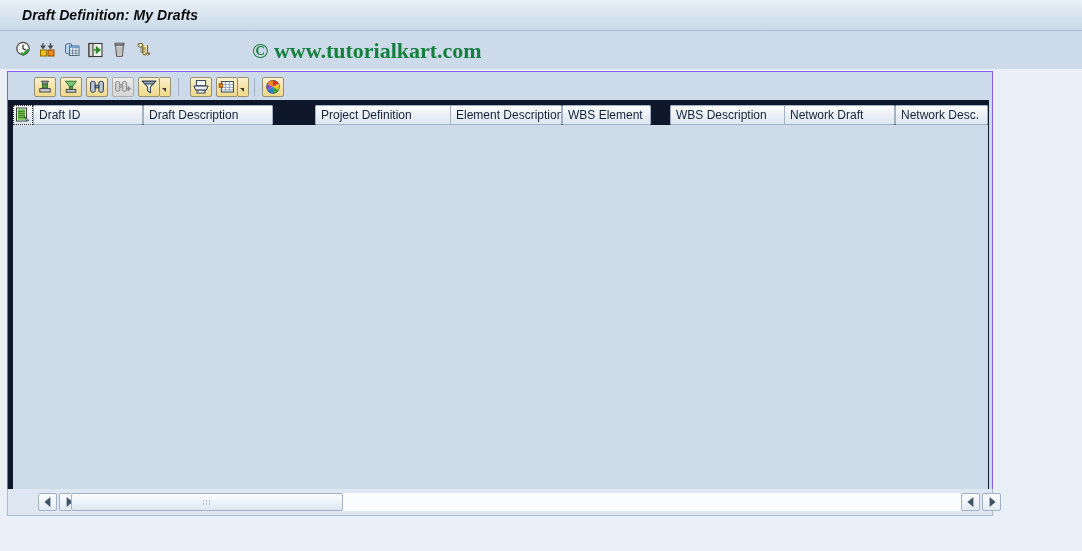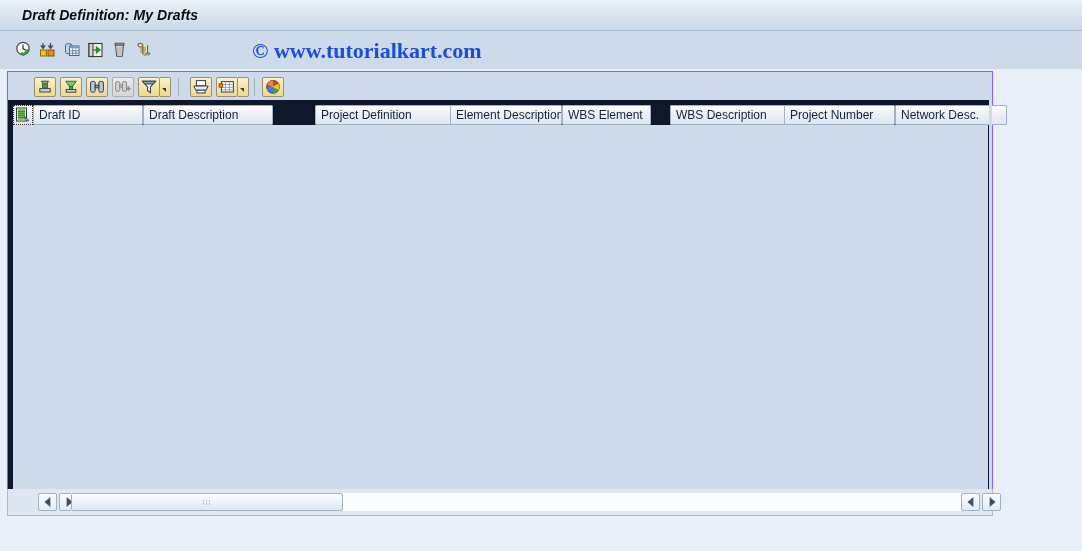--- a/index.html
+++ b/index.html
@@ -58,21 +58,21 @@
   }
 
   
   #watermark {
     position: absolute;
     left: 252px;
     top: 38px;
     font-family: "Liberation Serif", serif;
     font-size: 22px;
     font-weight: bold;
-    color: #1d4ed8;
+    color: #15803d;
     white-space: nowrap;
     letter-spacing: 0px;
     user-select: none;
   }
 
   
   #main-panel {
     position: absolute;
     left: 7px;
     top: 71px;
@@ -405,22 +405,22 @@
         <path d="M9.5 9.5 L14 13.5 L11.5 13.8 Z" fill="#ffffff" stroke="#2e3f54" stroke-width="0.9"></path>
       </svg>
     </div>
 
     <div class="col-head" style="left:20px;  width:110px;">Draft ID</div>
     <div class="col-head" style="left:130px; width:130px;">Draft Description</div>
     <div class="col-head" style="left:260px; width:177px;margin-left:42px;">Project Definition</div>
     <div class="col-head" style="left:437px; width:112px;">Element Description</div>
     <div class="col-head" style="left:549px; width:89px;">WBS Element</div>
     <div class="col-head" style="left:657px; width:136px;">WBS Description</div>
-    <div class="col-head" style="left:771px; width:111px;">Project Number</div>
-    <div class="col-head" style="left:882px; width:112px;">Network Desc.</div>
+    <div class="col-head" style="left:771px; width:111px;">Network Draft</div>
+    <div class="col-head" style="left:882px; width:93px;">Network Desc.</div>
   </div>
 
   <div id="grid-body"></div>
 
   <div id="vscroll-gutter"></div>
 </div>
 
 <div id="hscroll-strip">
 
   <div class="sb-btn" style="left:30px;">

